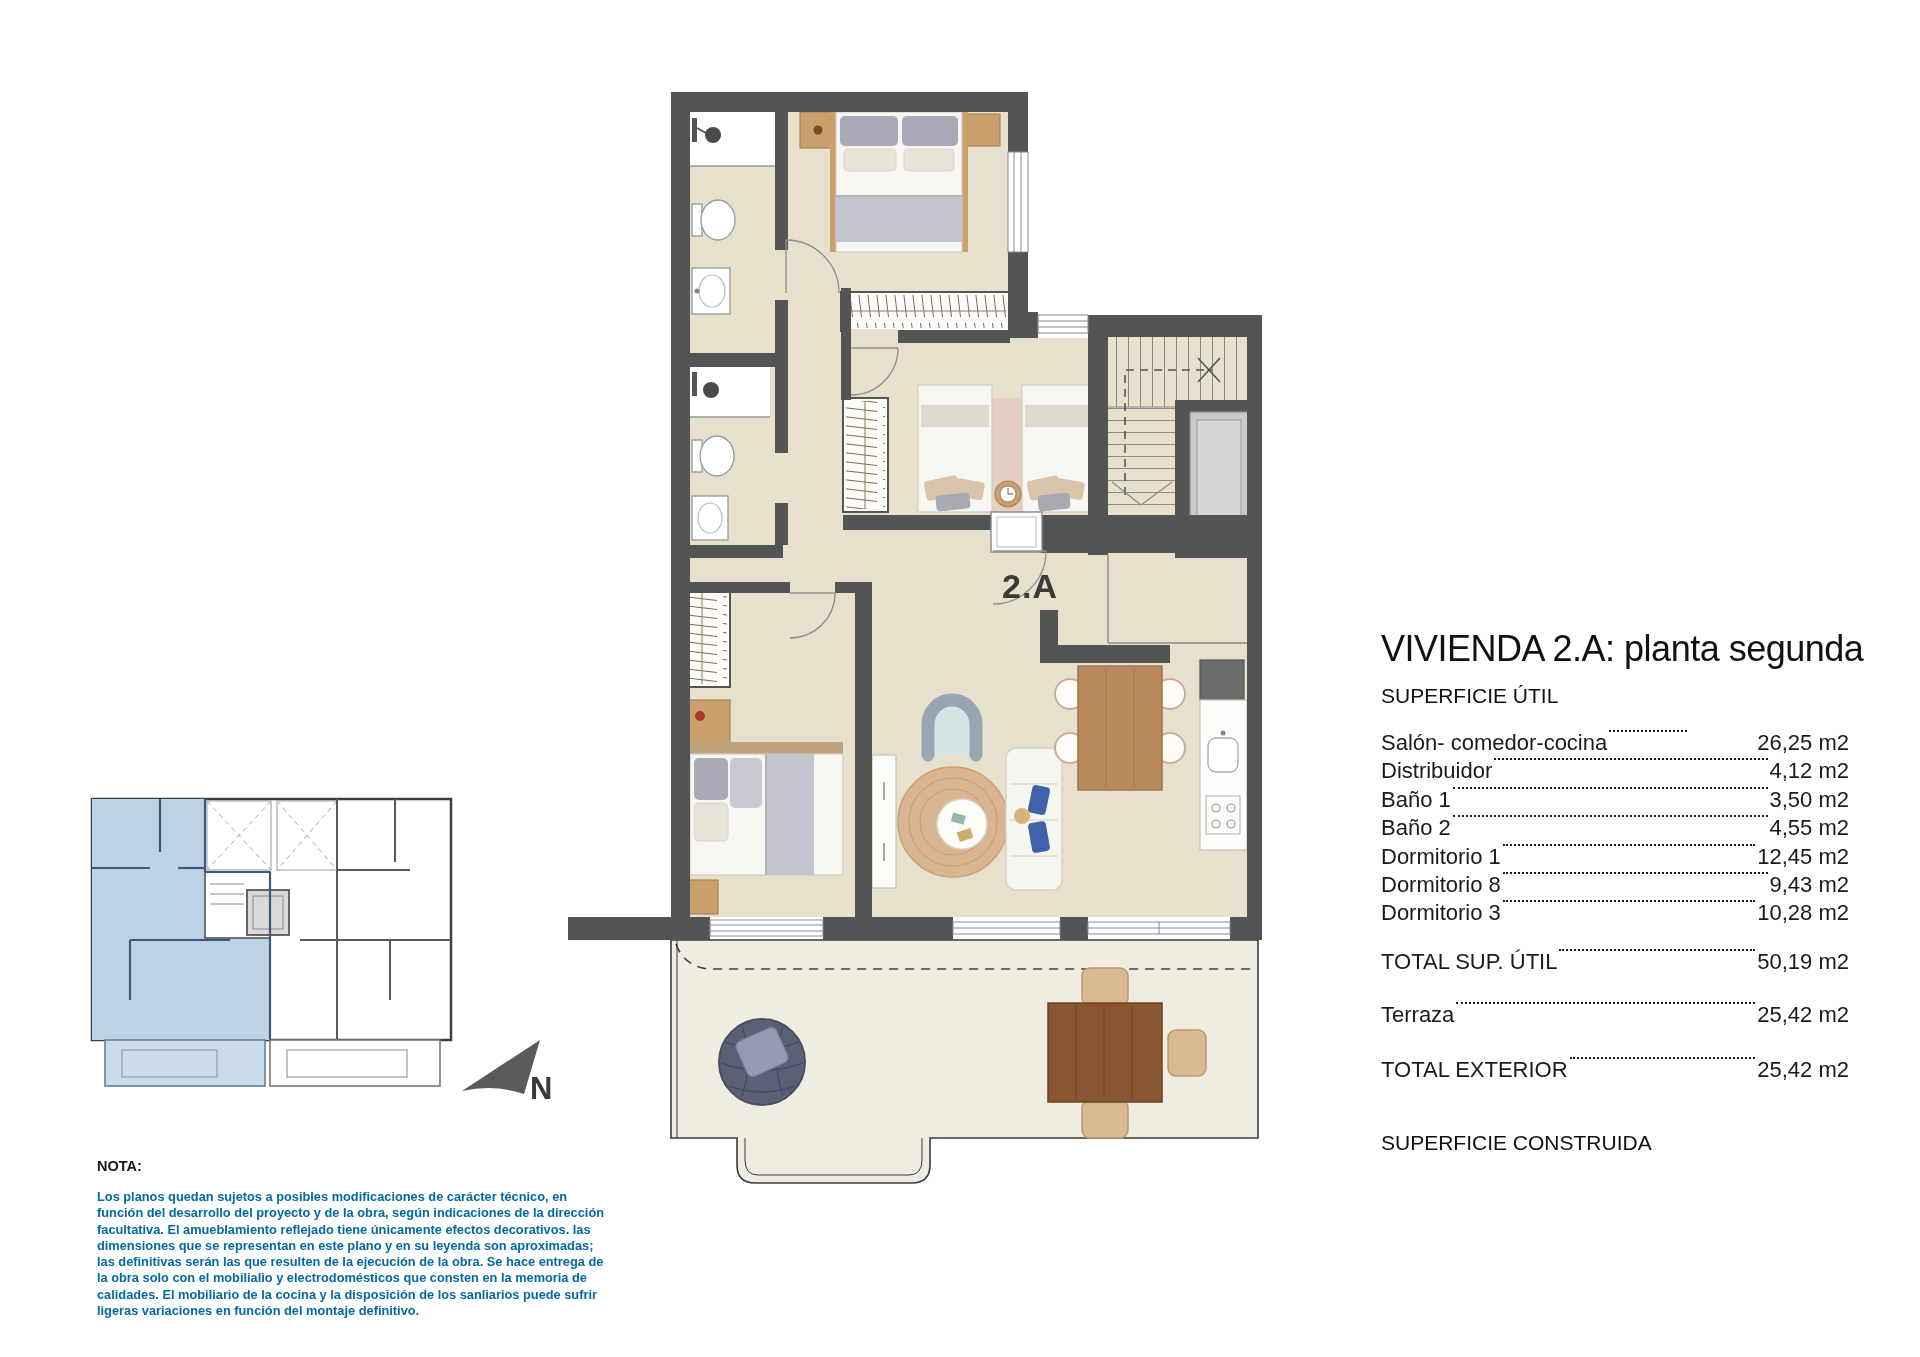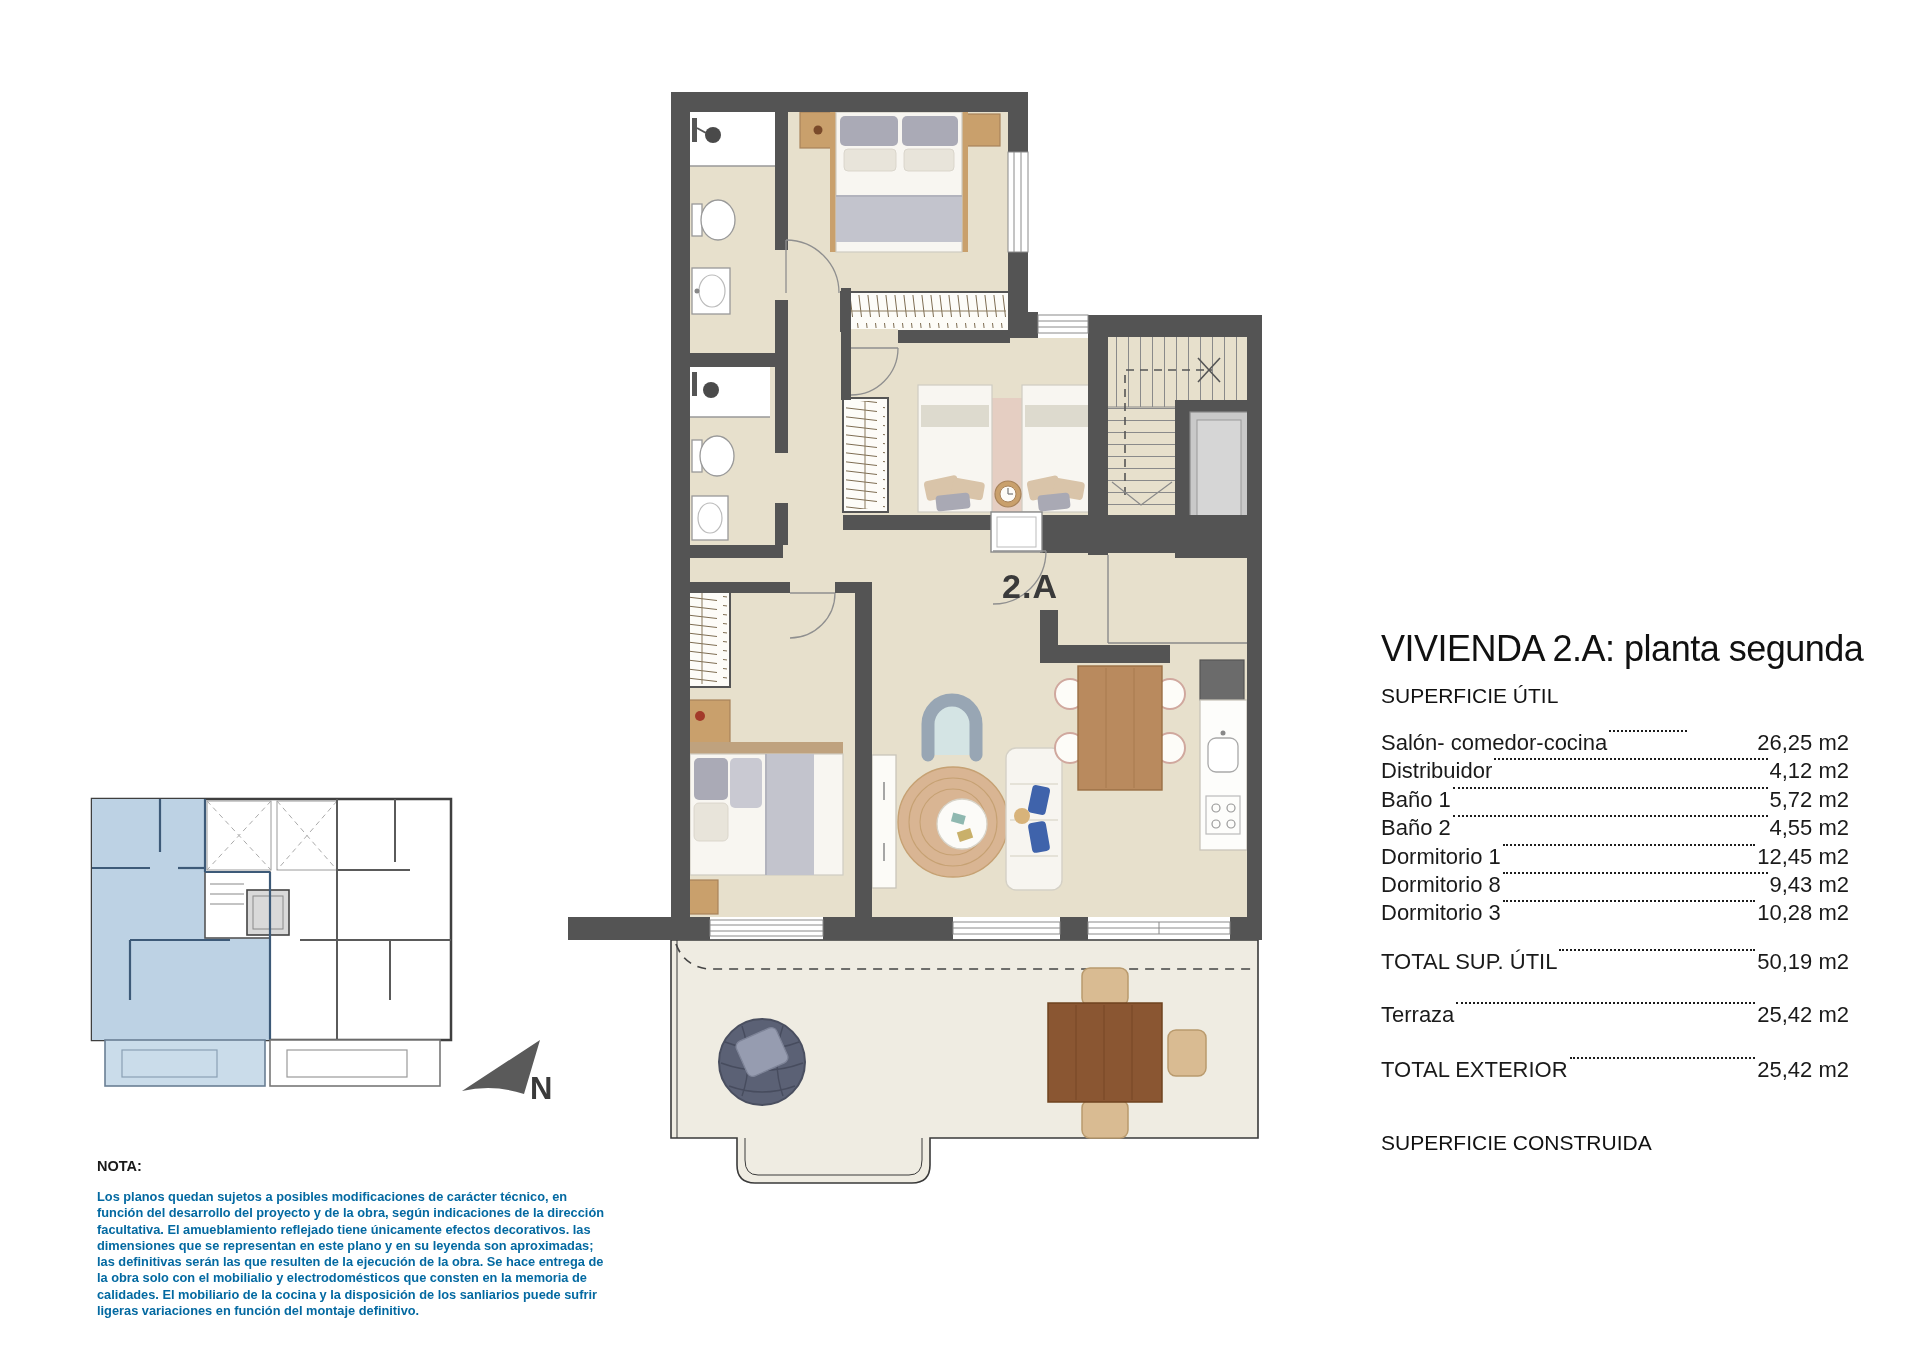--- a/index.html
+++ b/index.html
@@ -371,21 +371,21 @@
       <span class="val">26,25 m2</span>
     </div>
     <div class="row">
       <span class="lbl">Distribuidor</span>
       <span class="leader"></span>
       <span class="val">4,12 m2</span>
     </div>
     <div class="row">
       <span class="lbl">Baño 1</span>
       <span class="leader"></span>
-      <span class="val">5,72 m2</span>
+      <span class="val">3,50 m2</span>
     </div>
     <div class="row">
       <span class="lbl">Baño 2</span>
       <span class="leader"></span>
       <span class="val">4,55 m2</span>
     </div>
     <div class="row">
       <span class="lbl">Dormitorio 1</span>
       <span class="leader"></span>
       <span class="val">12,45 m2</span>

